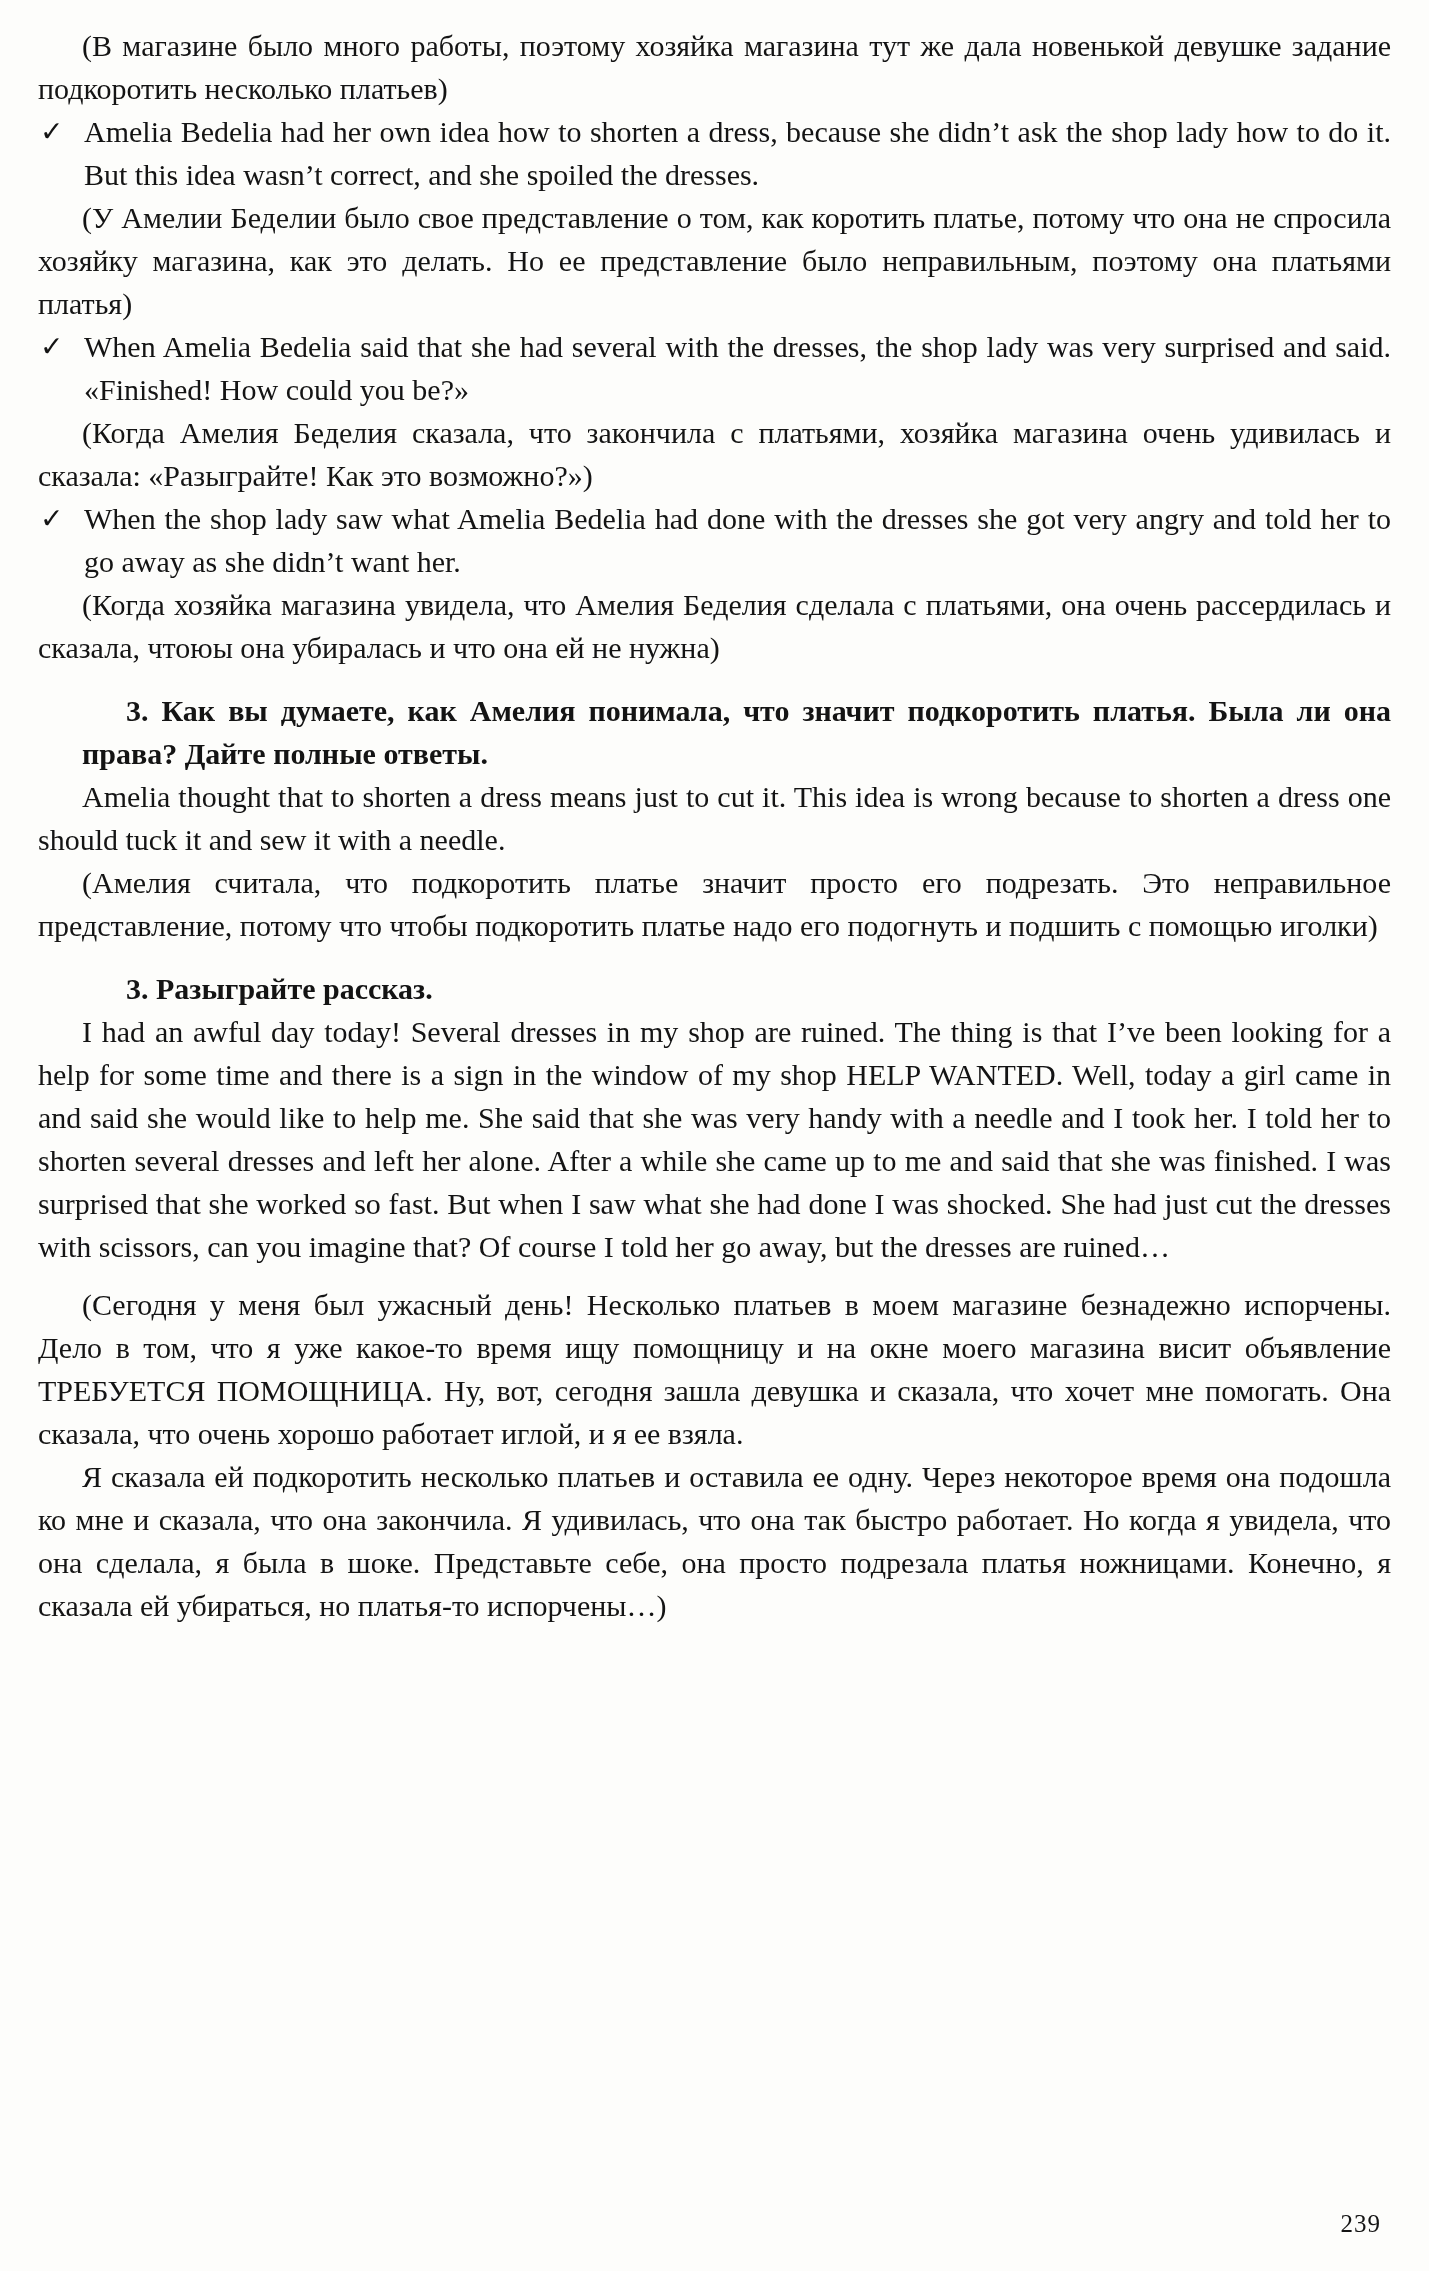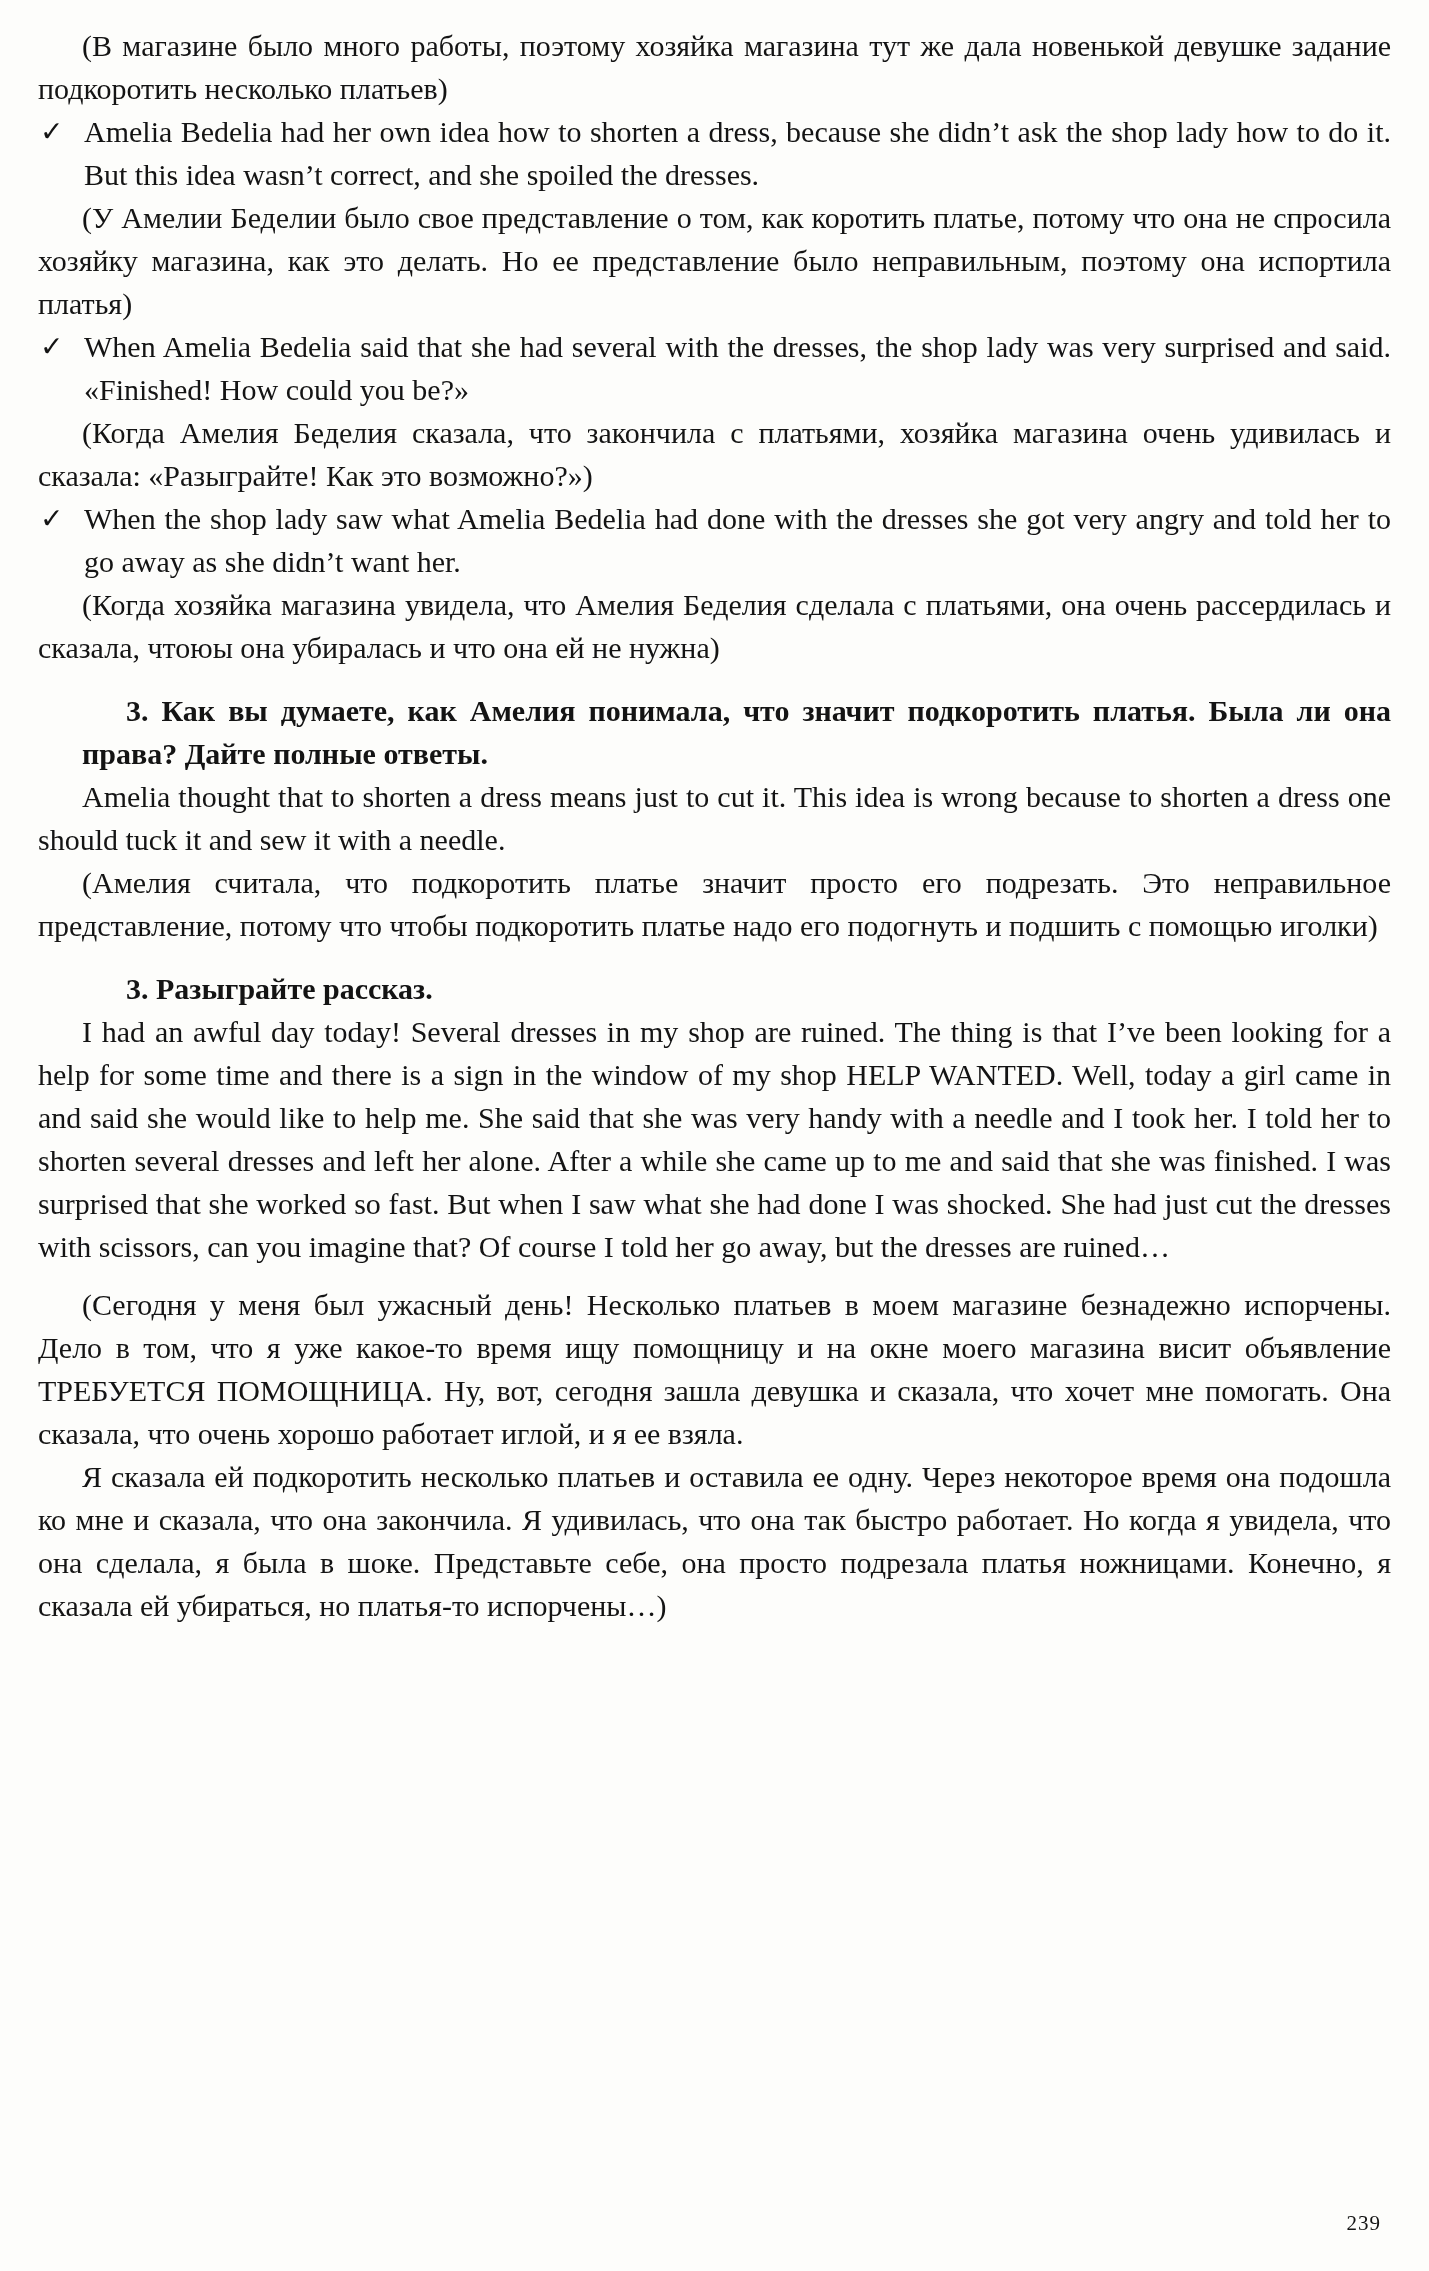--- a/index.html
+++ b/index.html
@@ -44,37 +44,37 @@
     position: absolute;
     left: 2px;
     top: 0;
     font-family: "DejaVu Sans", sans-serif;
     font-size: 28px;
   }
   .page-number {
     position: absolute;
     right: 48px;
     bottom: 26px;
-    font-size: 21px;
+    font-size: 25px;
     letter-spacing: 1px;
   }
 </style>
 </head>
 <body>
 
 <main class="page">
 
   <p class="para">(В магазине было много работы, поэтому хозяйка магазина тут же дала новенькой девушке задание подкоротить несколько платьев)</p>
 
   <div class="check">
     <span class="mark">✓</span>
     <span>Amelia Bedelia had her own idea how to shorten a dress, because she didn’t ask the shop lady how to do it. But this idea wasn’t correct, and she spoiled the dresses.</span>
   </div>
 
-  <p class="para">(У Амелии Беделии было свое представление о том, как коротить платье, потому что она не спросила хозяйку магазина, как это делать. Но ее представление было неправильным, поэтому она испортила платья)</p>
+  <p class="para">(У Амелии Беделии было свое представление о том, как коротить платье, потому что она не спросила хозяйку магазина, как это делать. Но ее представление было неправильным, поэтому она платьями платья)</p>
 
   <div class="check">
     <span class="mark">✓</span>
     <span>When Amelia Bedelia said that she had several with the dresses, the shop lady was very surprised and said. «Finished! How could you be?»</span>
   </div>
 
   <p class="para">(Когда Амелия Беделия сказала, что закончила с платьями, хозяйка магазина очень удивилась и сказала: «Разыграйте! Как это возможно?»)</p>
 
   <div class="check">
     <span class="mark">✓</span>

